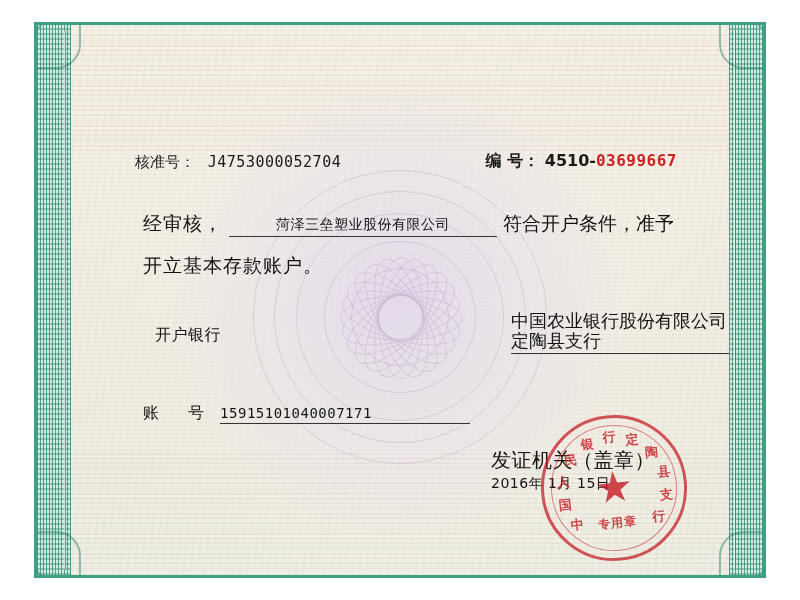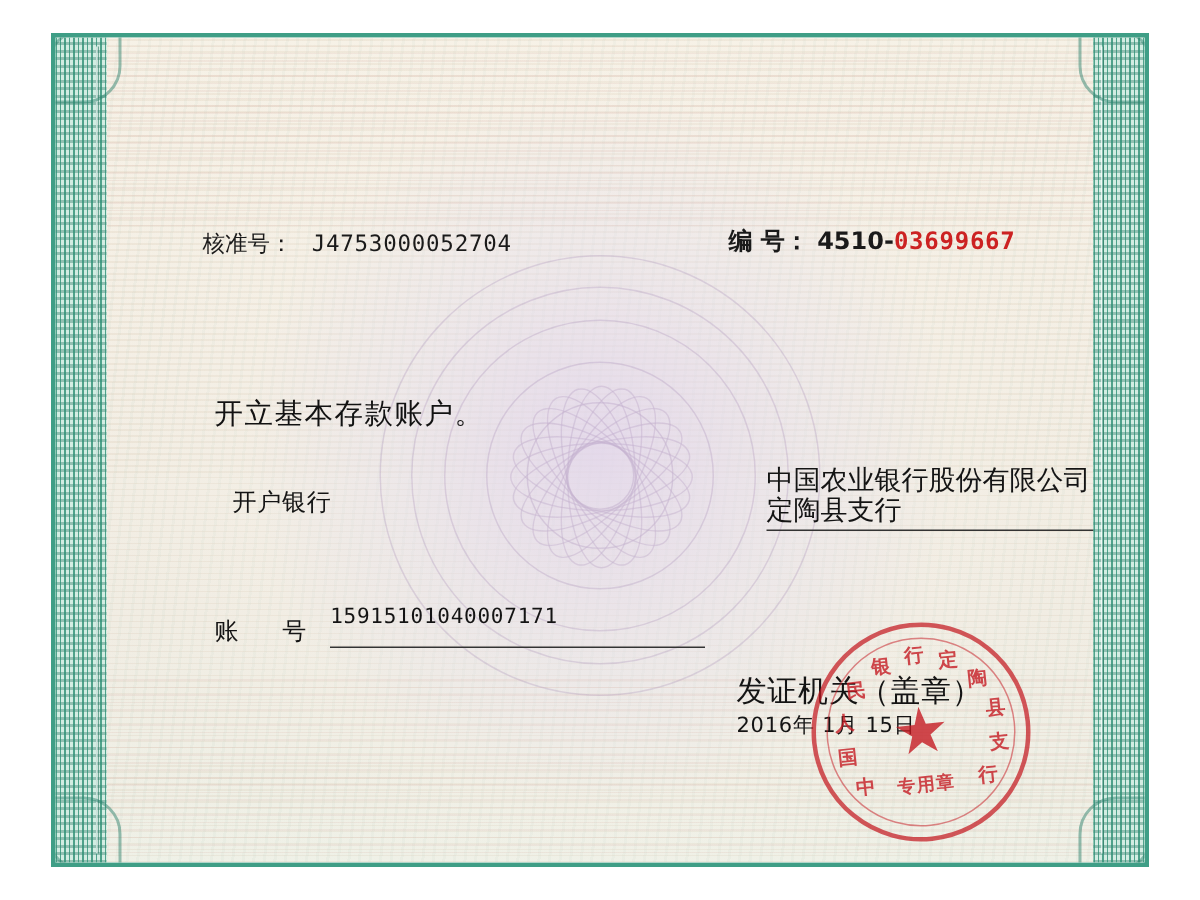--- a/index.html
+++ b/index.html
@@ -210,21 +210,20 @@
     padding-bottom: 2px;
     letter-spacing: 0.5px;
   }
   .body-l2 {
     position: absolute;
     left: 72px;
     top: 228px;
     font-size: 19px;
     letter-spacing: 1px;
     color: #121212;
-    margin-top: 10px;
   }
 
   .row-rep {
     position: absolute;
     left: 72px;
     top: 300px;
     width: 590px;
     font-size: 16px;
     color: #141414;
     display: flex;
@@ -266,21 +265,21 @@
     white-space: nowrap;
   }
   .row-account .lbl { letter-spacing: 12px; }
   .row-account .fill-acc {
     display: inline-block;
     width: 250px;
     margin-left: 4px;
     border-bottom: 1px solid #333;
     font-family: "DejaVu Sans Mono", "Liberation Mono", monospace;
     font-size: 14px;
-    padding-bottom: 12px;
+    padding-bottom: 2px;
     letter-spacing: 0.5px;
   }
 
   .row-issuer {
     position: absolute;
     left: 420px;
     top: 422px;
     font-size: 20px;
     color: #141414;
     letter-spacing: 0.5px;
@@ -386,20 +385,25 @@
       <div class="row-approval">
         <span>核准号：</span>
         <span class="val">J4753000052704</span>
       </div>
 
       <div class="row-serial">
         <span>编 号：</span>
         <span>4510-</span><span class="num">03699667</span>
       </div>
 
+      <div class="body-l1">
+        <span class="lead">经审核，</span>
+        <span class="fill">菏泽三垒塑业股份有限公司</span>
+        <span>符合开户条件，准予</span>
+      </div>
 
       <div class="body-l2">开立基本存款账户。</div>
 
       <div class="row-rep">
         <span class="lbl2">开户银行</span>
       </div>
 
       <div class="bank-name">中国农业银行股份有限公司定陶县支行</div>
 
       <div class="row-account">

